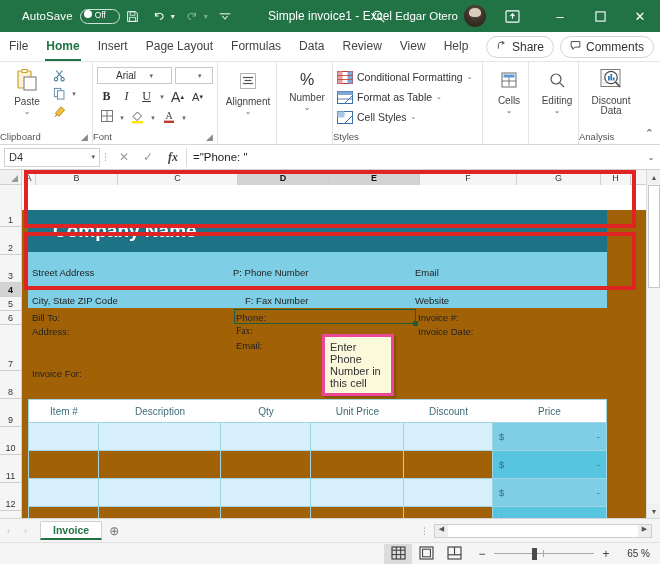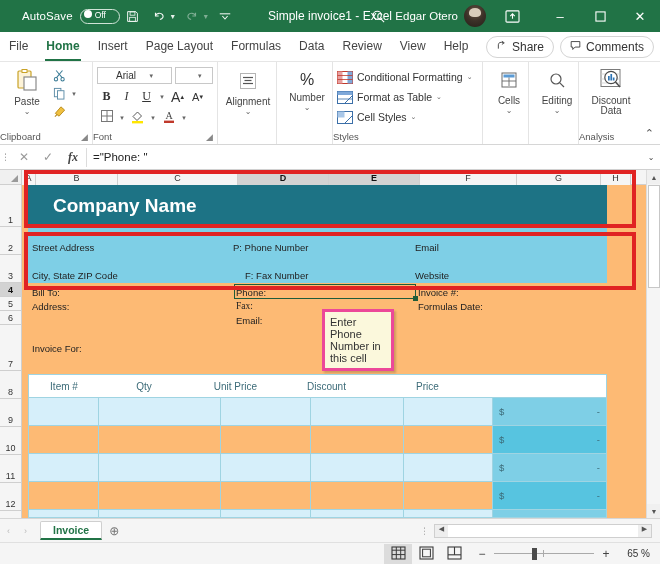--- a/index.html
+++ b/index.html
@@ -177,21 +177,21 @@
   .ch.sel { background: #d3d3d3; color: #111; font-weight: bold; }
 
   .gridbody { position: relative; display: flex; height: 333px; }
   .rowhead { width: 22px; background: #f5f5f5; border-right: 1px solid #cfcfcf; flex: none; }
   .rh {
     display: flex; align-items: flex-end; justify-content: center;
     font-size: 9px; color: #333; border-bottom: 1px solid #cfcfcf;
     background: #f5f5f5; padding-bottom: 1px;
   }
   .rh.sel { background: #d3d3d3; color: #111; font-weight: bold; }
-  .sheet { position: relative; flex: 1; background: #fdba74; overflow: hidden; }
+  .sheet { position: relative; flex: 1; background: #a16207; overflow: hidden; margin-top: 25px; }
 
   
   .banner {
     position: absolute; background: #1d7385; color: #ffffff;
     display: flex; align-items: center; padding-left: 25px;
     font-size: 19px; font-weight: bold;
   }
   .addrband { position: absolute; background: #7ecfe6; }
   .cellTxt { position: absolute; font-size: 9.5px; color: #222; white-space: nowrap; }
 
@@ -600,20 +600,24 @@
         <span class="cap" style="line-height:10px">Discount</span>
         <span class="cap" style="margin-top:0;line-height:10px">Data</span>
       </div>
       <div class="glabel">Analysis</div>
     </div>
 
     <div class="collapse">⌃</div>
   </div>
 
   <div class="formulabar">
+    <div class="namebox">
+      <span class="nv">D4</span>
+      <span class="nc">▾</span>
+    </div>
     <div class="fb-divider">⋮</div>
     <div class="fb-btn">✕</div>
     <div class="fb-btn">✓</div>
     <div class="fb-fx">fx</div>
     <div class="fb-input">="Phone:  "</div>
     <div class="fb-caret">⌄</div>
   </div>
 
   <div class="gridwrap">
 
@@ -663,29 +667,30 @@
 
         <div class="cellTxt" style="left:10px; top:102px;">Bill To:</div>
         <div class="cellTxt" style="left:10px; top:116px;">Address:</div>
         <div class="cellTxt" style="left:10px; top:158px;">Invoice For:</div>
 
         <div class="cellTxt" style="left:214px; top:102px;">Phone:</div>
         <div class="cellTxt" style="left:214px; top:116px;font-family:Liberation Serif, serif;">Fax:</div>
         <div class="cellTxt" style="left:214px; top:130px;">Email:</div>
 
         <div class="cellTxt" style="left:396px; top:102px;">Invoice #:</div>
-        <div class="cellTxt" style="left:396px; top:116px;">Formulas Date:</div>
+        <div class="cellTxt" style="left:396px; top:116px;">Invoice Date:</div>
 
         <div class="selcell" style="left:212px; top:99px; width:182px; height:15px;"></div>
 
         <div class="tooltip" style="left:300px; top:124px; width:72px;">Enter Phone Number in this cell</div>
 
         <div class="itable" style="left:6px; top:189px; width:579px;">
           <div class="ithead">
             <div class="th" style="width:70px">Item #</div>
+            <div class="th" style="width:122px">Description</div>
             <div class="th" style="width:90px">Qty</div>
             <div class="th" style="width:93px">Unit Price</div>
             <div class="th" style="width:89px">Discount</div>
             <div class="th" style="width:113px">Price</div>
           </div>
 
           <div class="itrow alt">
             <div class="td" style="width:70px"></div>
             <div class="td" style="width:122px"></div>
             <div class="td" style="width:90px"></div>

